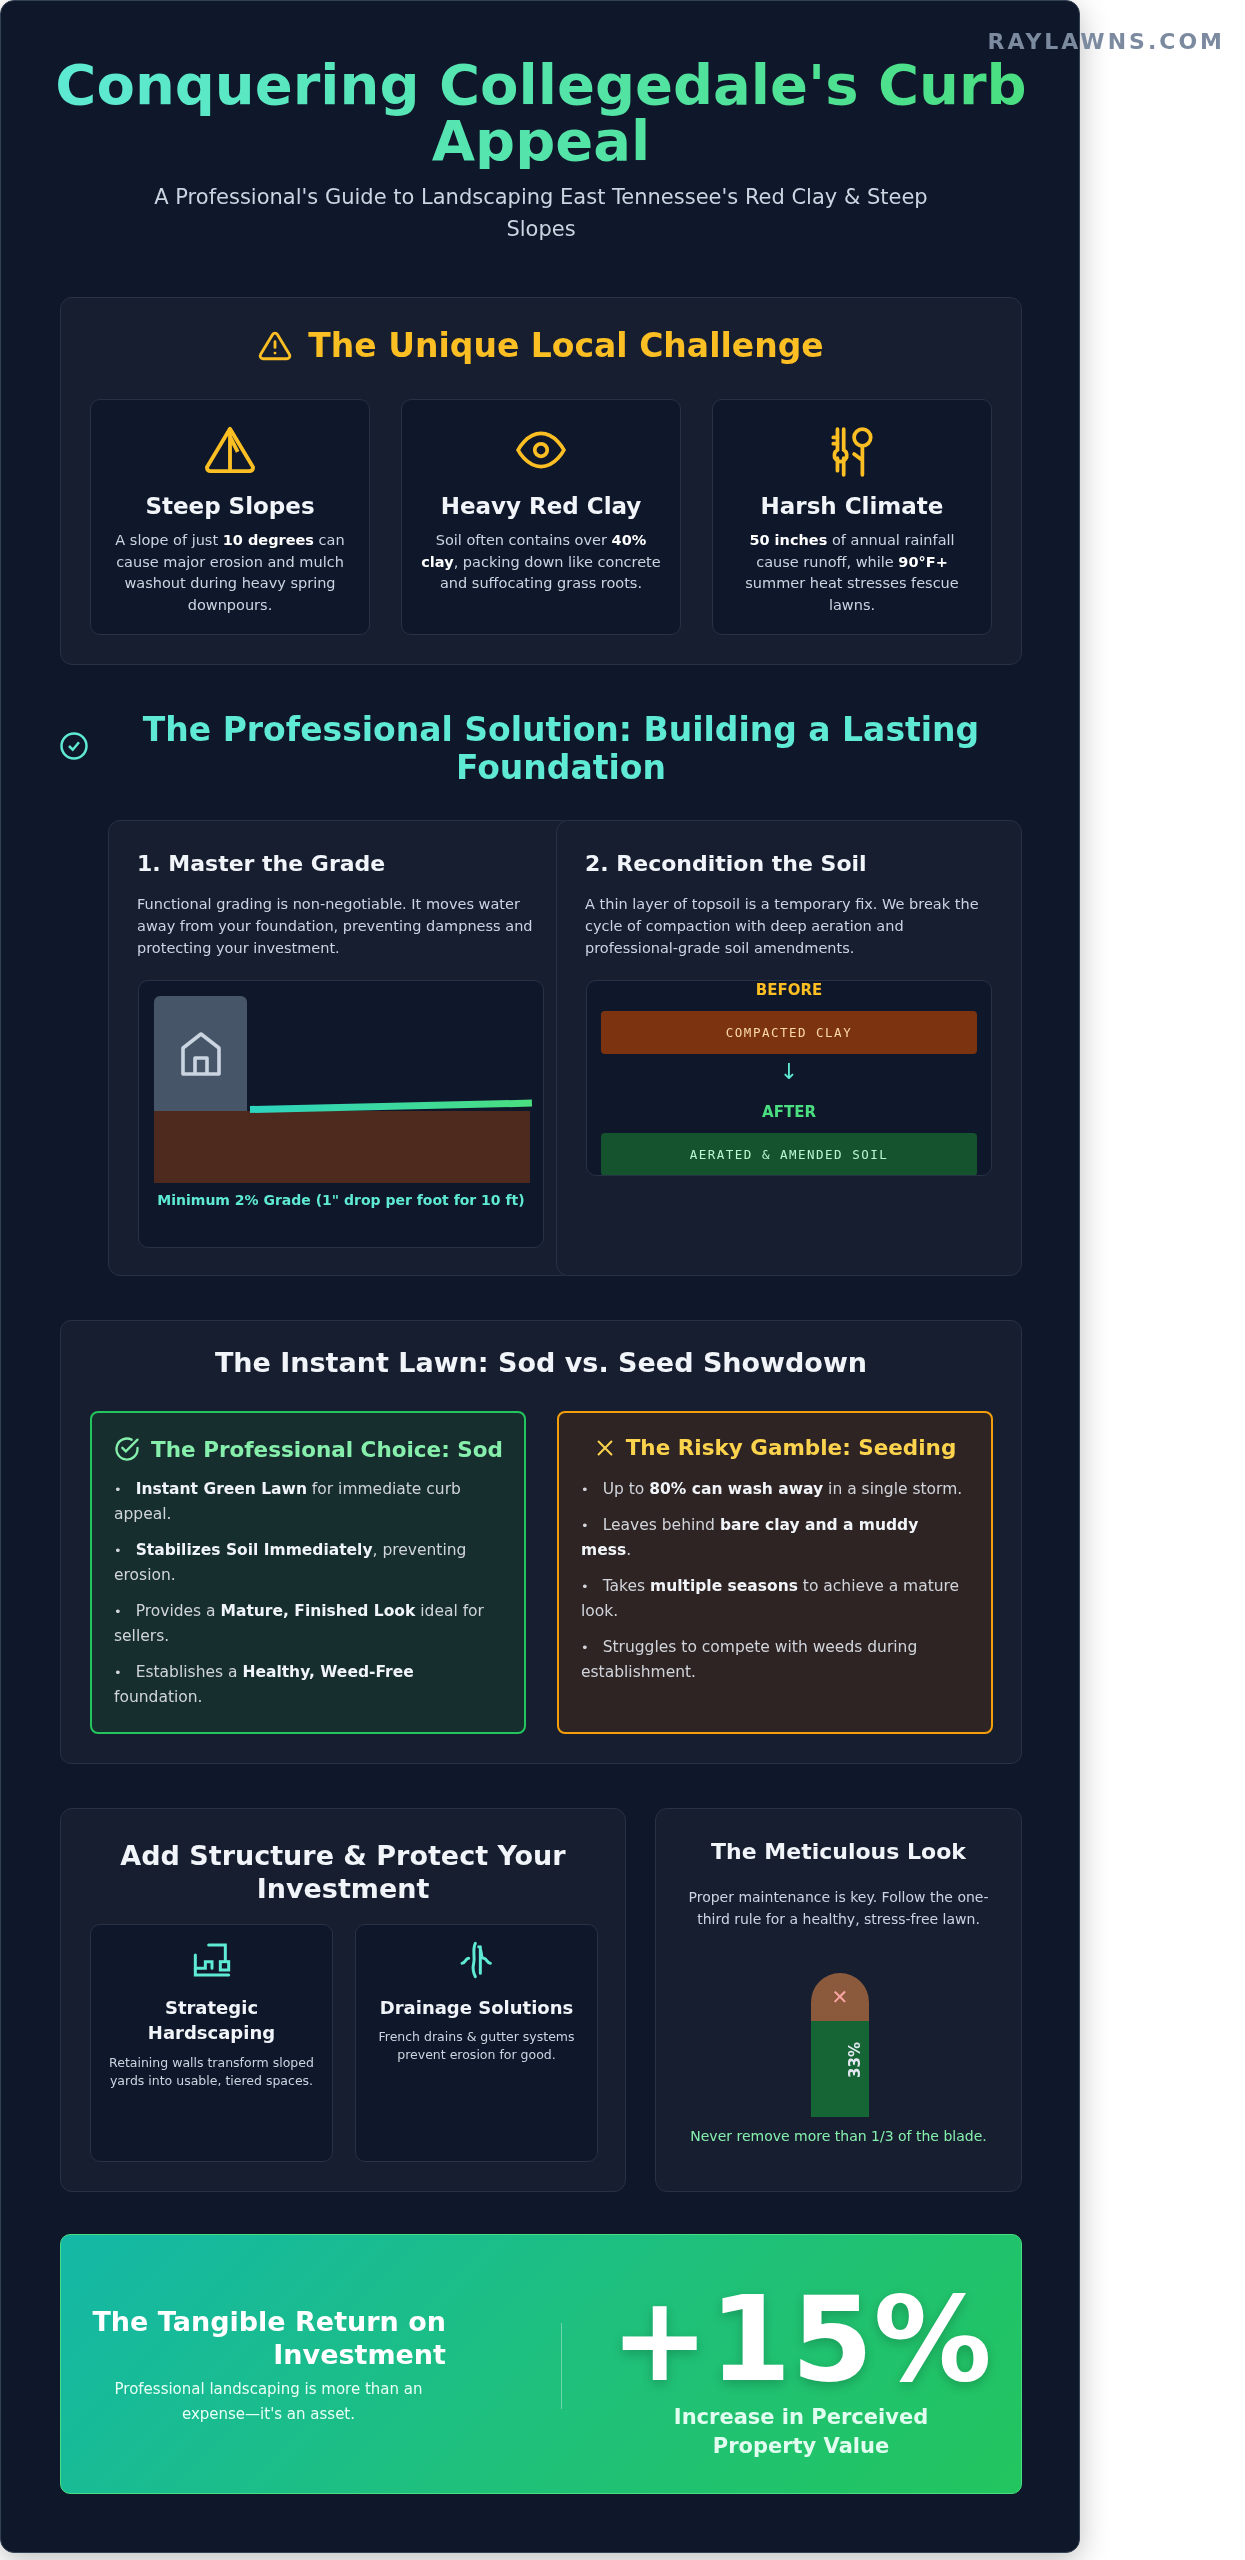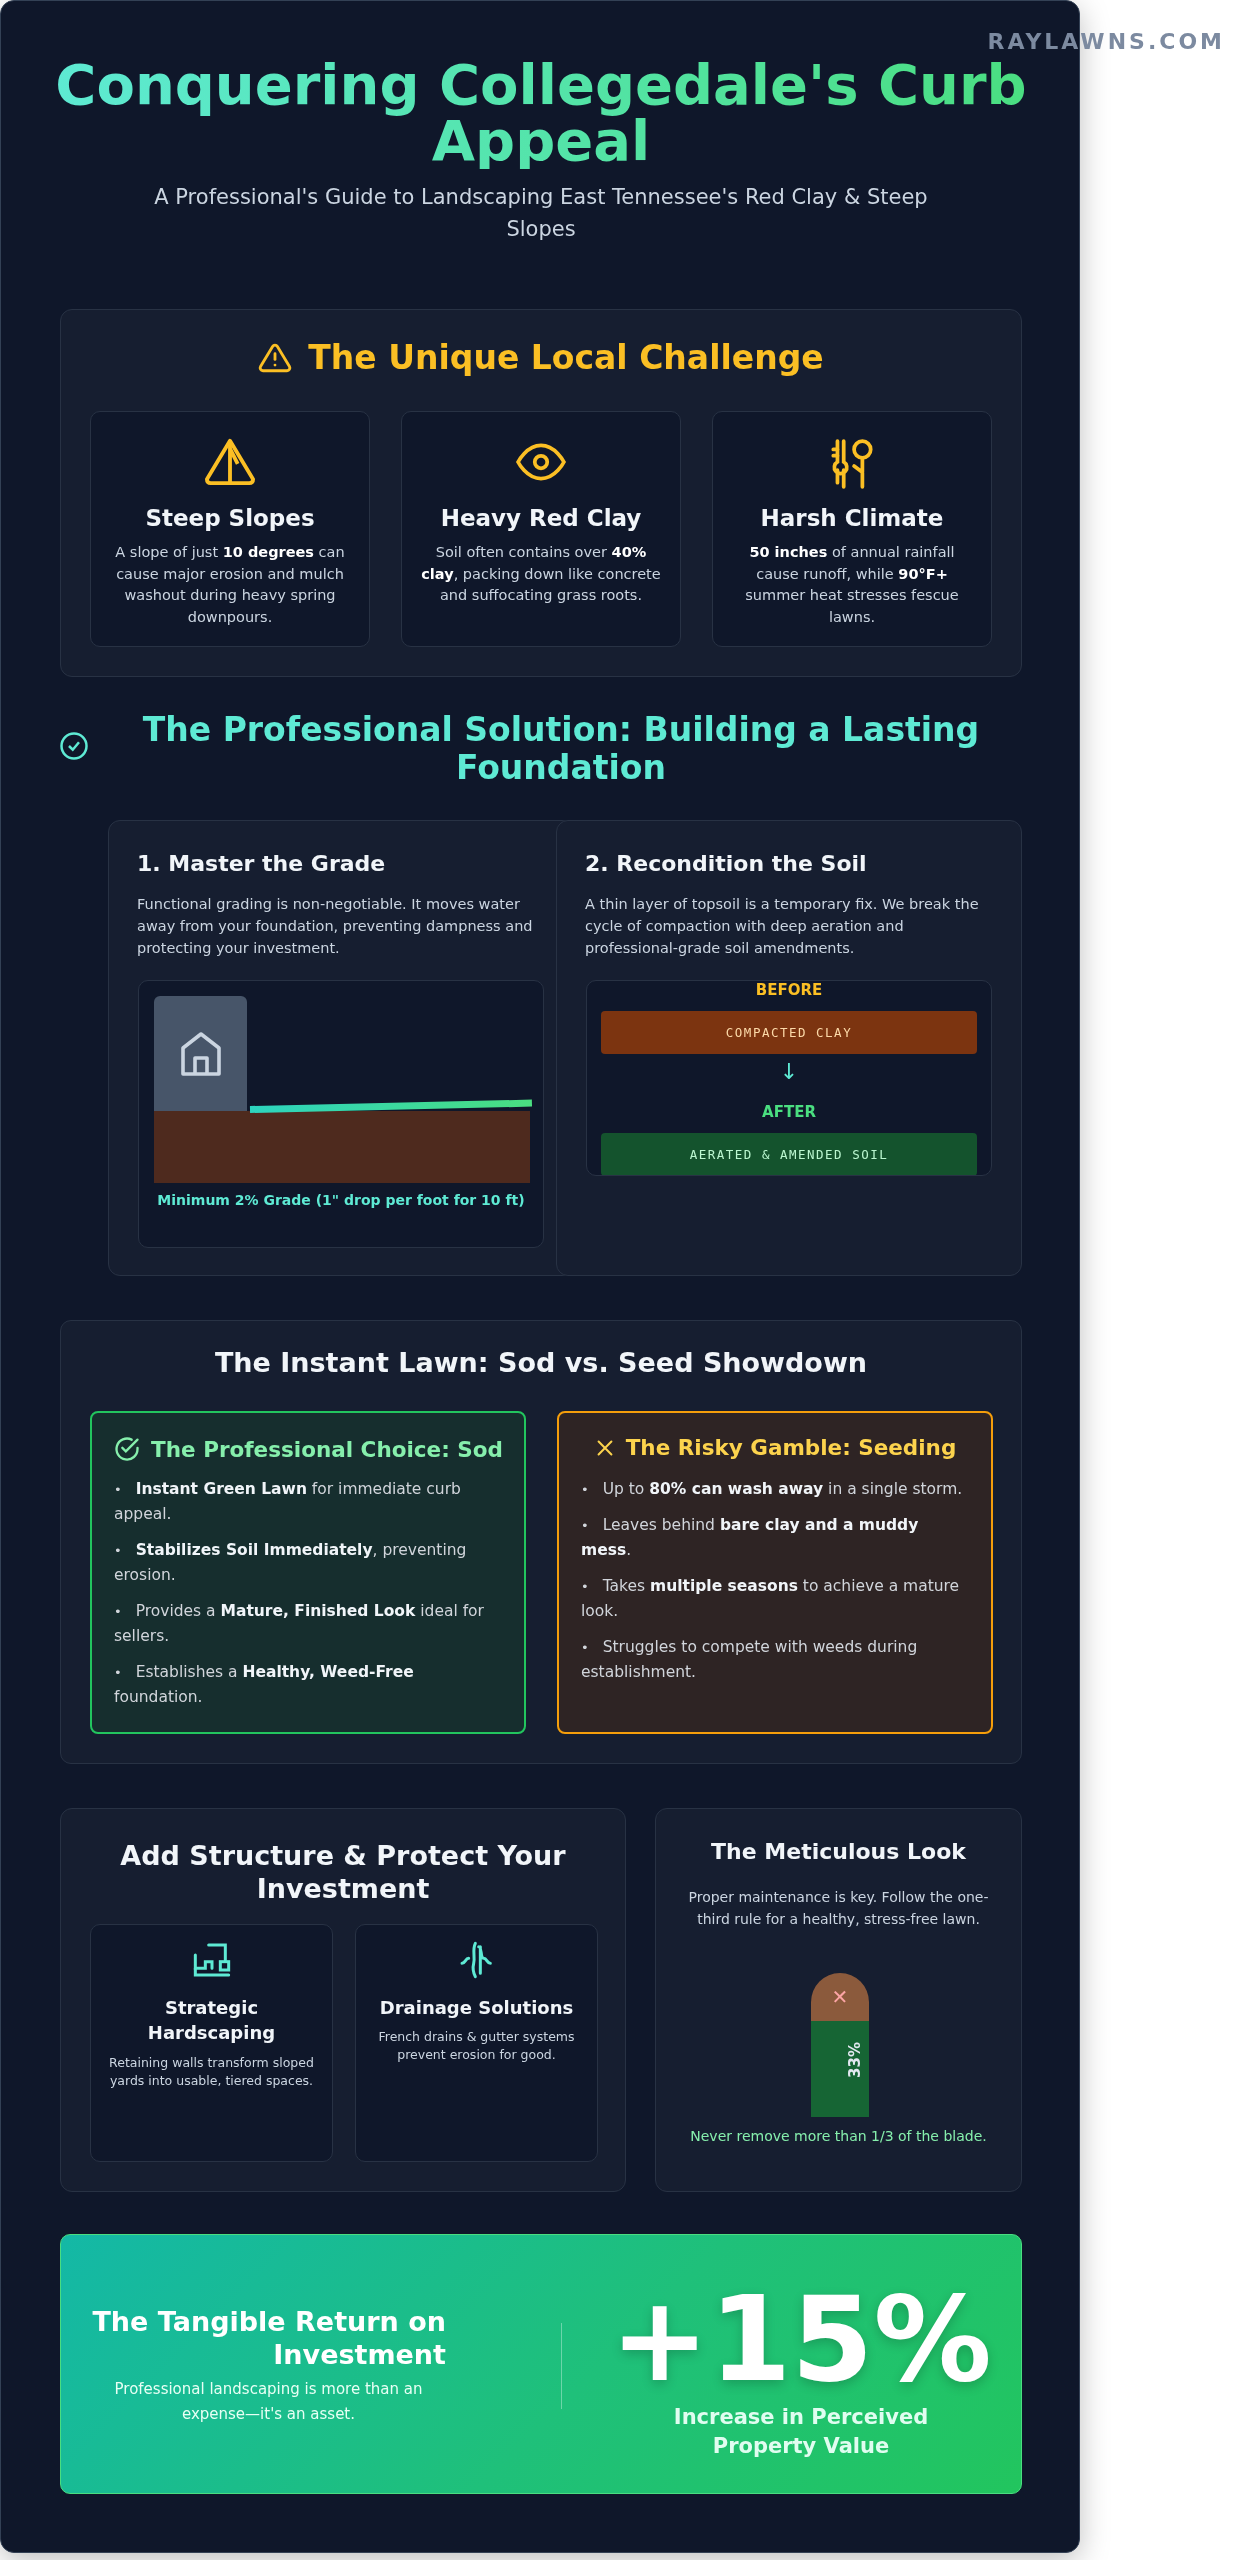--- a/index.html
+++ b/index.html
@@ -102,21 +102,21 @@
   .roi-cap { position: absolute; top: 168px; left: 560px; width: 360px; text-align: center; font-size: 21px; font-weight: bold; color: #e0fdf0; line-height: 29px; }
 </style>
 </head>
 <body>
 
 <div class="page">
 
   <div class="title">Conquering Collegedale's Curb Appeal</div>
   <div class="subtitle">A Professional's Guide to Landscaping East Tennessee's Red Clay &amp; Steep Slopes</div>
 
-  <div class="panel" style="top:308px; left:59px; width:962px; height:368px;">
+  <div class="panel" style="top:296px; left:59px; width:962px; height:368px;">
     <div class="challenge-title">
       <svg width="34" height="34" viewBox="0 0 24 24" fill="none" stroke="#fbbf24" stroke-width="2" stroke-linecap="round" stroke-linejoin="round">
           <path d="M10.3 3.9 1.8 18a2 2 0 0 0 1.7 3h17a2 2 0 0 0 1.7-3L13.7 3.9a2 2 0 0 0-3.4 0z"></path>
           <line x1="12" y1="9" x2="12" y2="13"></line>
           <line x1="12" y1="17" x2="12" y2="17"></line>
         </svg>
       <span>The Unique Local Challenge</span>
     </div>
 
     <div class="inner ch-card" style="top:101px; left:29px; width:280px; height:236px;">

